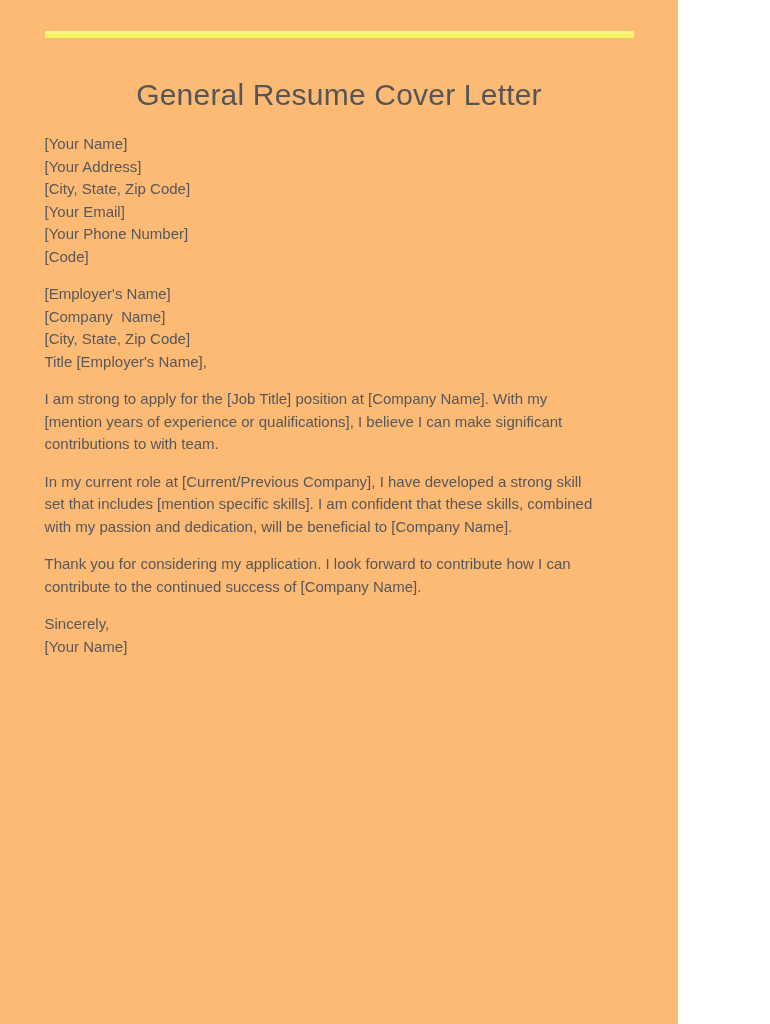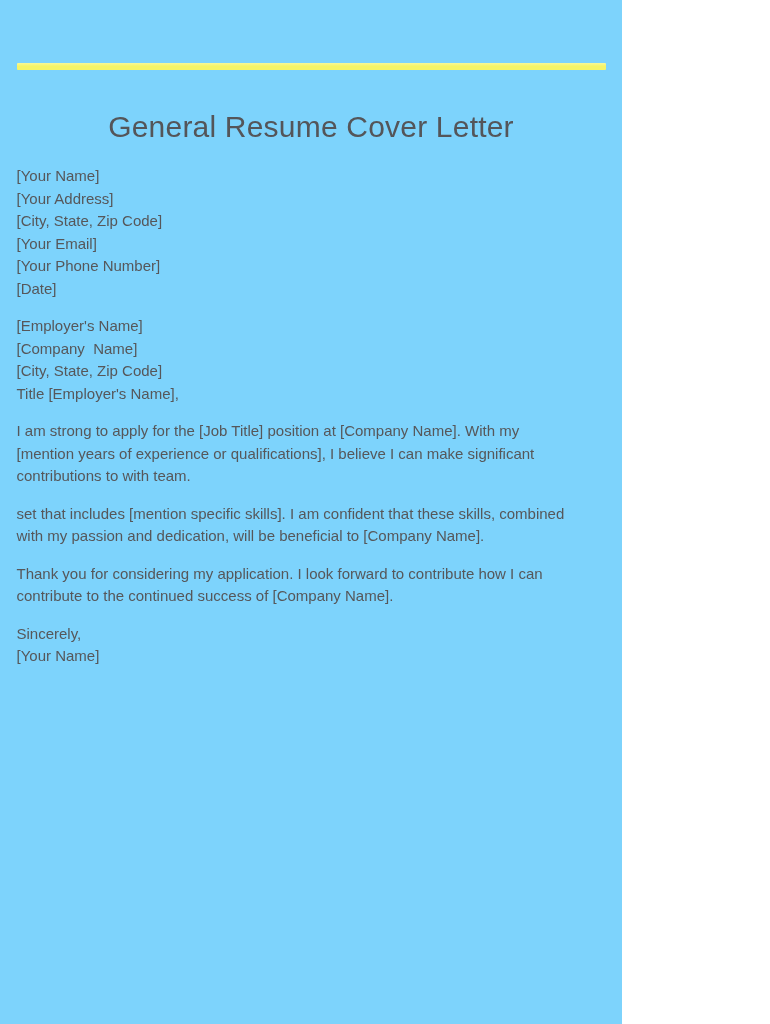--- a/index.html
+++ b/index.html
@@ -1,22 +1,22 @@
 <!DOCTYPE html>
 <html><head>
 <meta charset="utf-8">
 <style>
   html, body { margin: 0; padding: 0; background: #ffffff; }
   .page {
     position: relative;
-    width: 622px;
+    width: 678px;
     height: 1024px;
-    background: #7dd3fc;
+    background: #fdba74;
     box-sizing: border-box;
-    padding-top: 63px;
+    padding-top: 31px;
     font-family: "Liberation Sans", "DejaVu Sans", sans-serif;
     color: #56575a;
     overflow: hidden;
   }
   .accent-rule {
     width: 589px;
     height: 7px;
     margin: 0 auto;
     background: linear-gradient(to bottom, #f8f89a 0%, #f5f468 45%, #f5f468 100%);
     border-radius: 1px;
@@ -50,37 +50,38 @@
   <h1 class="letter-title">General Resume Cover Letter</h1>
 
   <div class="content">
 
     <div class="block first">
       <div class="line">[Your Name]</div>
       <div class="line">[Your Address]</div>
       <div class="line">[City, State, Zip Code]</div>
       <div class="line">[Your Email]</div>
       <div class="line">[Your Phone Number]</div>
-      <div class="line">[Date]</div>
+      <div class="line">[Code]</div>
     </div>
 
     <div class="block">
       <div class="line">[Employer's Name]</div>
       <div class="line">[Company  Name]</div>
       <div class="line">[City, State, Zip Code]</div>
       <div class="line">Title [Employer's Name],</div>
     </div>
 
     <div class="block">
       <div class="line">I am strong to apply for the [Job Title] position at [Company Name]. With my</div>
       <div class="line">[mention years of experience or qualifications], I believe I can make significant</div>
       <div class="line">contributions to with team.</div>
     </div>
 
     <div class="block">
+      <div class="line">In my current role at [Current/Previous Company], I have developed a strong skill</div>
       <div class="line">set that includes [mention specific skills]. I am confident that these skills, combined</div>
       <div class="line">with my passion and dedication, will be beneficial to [Company Name].</div>
     </div>
 
     <div class="block">
       <div class="line">Thank you for considering my application. I look forward to contribute how I can</div>
       <div class="line">contribute to the continued success of [Company Name].</div>
     </div>
 
     <div class="block">

